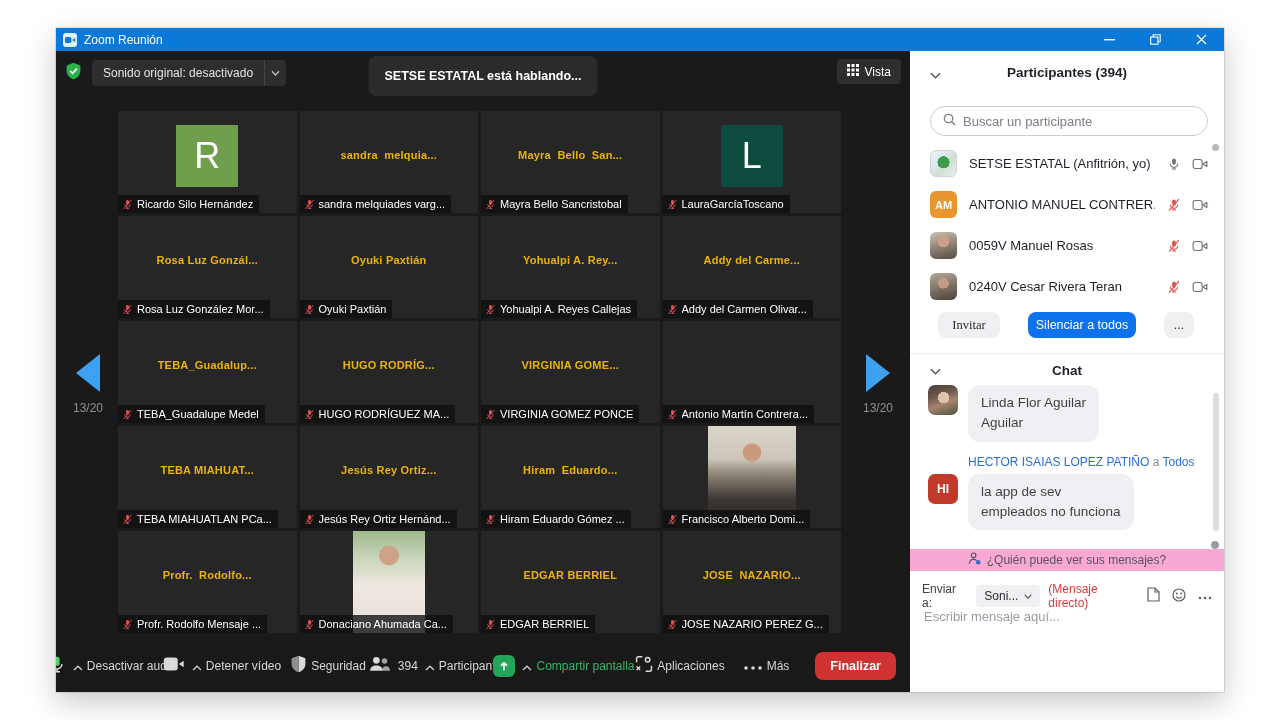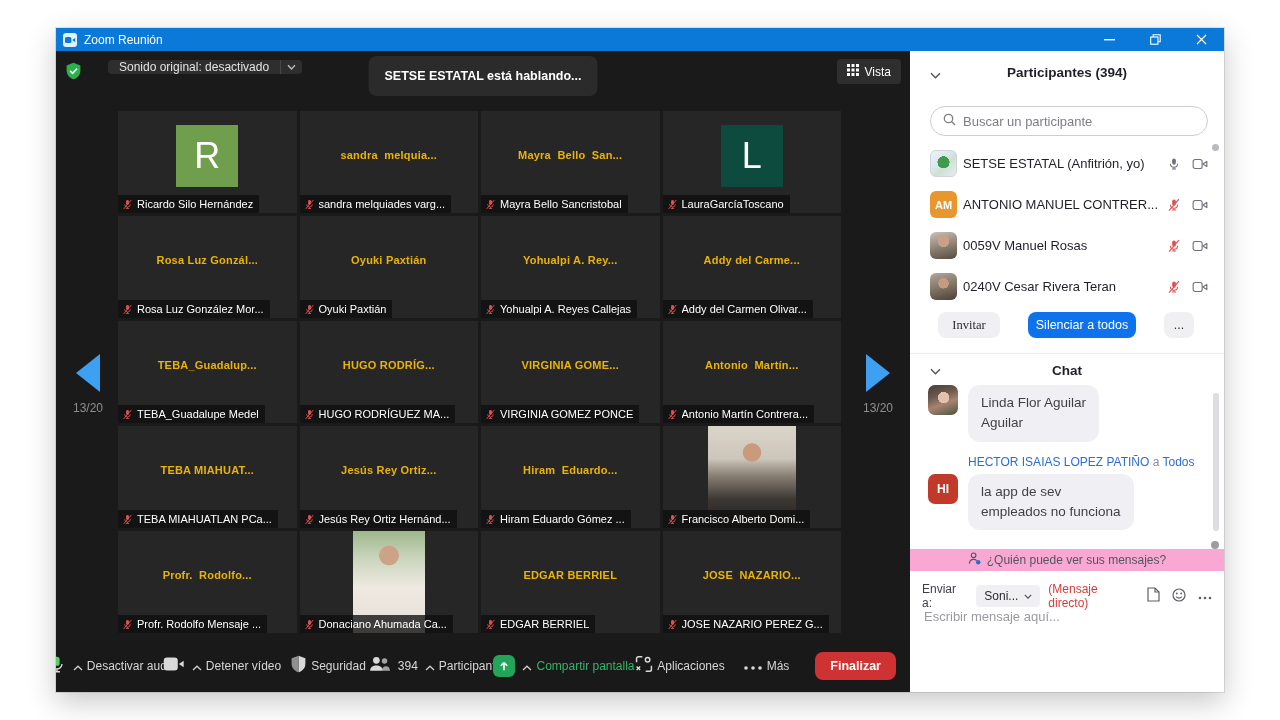--- a/index.html
+++ b/index.html
@@ -15,22 +15,22 @@
   .win-controls { margin-left:auto; display:flex; height:100%; }
   .win-btn { width:46px; height:100%; display:flex; align-items:center; justify-content:center; cursor:pointer; }
 
   
   .content { position:relative; display:flex; height:641px; }
   .video-area { position:relative; width:854px; height:641px; background:#1a1a1a; overflow:hidden; }
   .side-panel { position:relative; width:314px; height:641px; background:#ffffff; font-size:13px; color:#1f1f28; }
 
   
   .shield-badge { position:absolute; left:9px; top:11px; }
-  .audio-btn { position:absolute; left:36px; top:9px; height:14px; background:#2e2e2e; border-radius:4px;
-               display:flex; align-items:center; color:#e3e3e3; font-size:12px; cursor:pointer;margin-left:16px; }
+  .audio-btn { position:absolute; left:36px; top:9px; height:26px; background:#2e2e2e; border-radius:4px;
+               display:flex; align-items:center; color:#e3e3e3; font-size:12px; cursor:pointer; }
   .audio-main { padding:0 11px; }
   .audio-caret { width:22px; height:100%; display:flex; align-items:center; justify-content:center; border-left:1px solid #474747; }
   .speaking-toast { position:absolute; left:50%; top:5px; transform:translateX(-50%); background:#2b2b2b;
                     color:#fff; font-size:12.5px; font-weight:bold; padding:13px 16px; border-radius:8px; white-space:nowrap; }
   .view-btn { position:absolute; right:9px; top:8px; height:25px; background:#2e2e2e; border-radius:4px;
               color:#fff; font-size:12px; display:flex; align-items:center; gap:6px; padding:0 10px; cursor:pointer; }
 
   
   .video-grid { position:absolute; left:62px; top:60px; width:723px; height:522px;
                 display:grid; grid-template-columns:repeat(4,1fr); grid-template-rows:repeat(5,1fr); gap:3px; }
@@ -73,21 +73,21 @@
 
   
   .panel-header { position:absolute; left:0; right:0; text-align:center; font-weight:bold; font-size:13.5px; color:#1f1f28; }
   .hdr-participants { top:14px; }
   .hdr-chevron { position:absolute; left:20px; top:2px; }
   .search-box { position:absolute; top:55px; left:20px; width:278px; height:30px; border:1px solid #ccccd4;
                 border-radius:16px; display:flex; align-items:center; gap:7px; padding:0 12px; }
   .search-box input { border:none; outline:none; flex:1; font-size:13px; color:#3f3f47; font-family:inherit; background:transparent; }
   .search-box input::placeholder { color:#7d7d88; }
   .participant-list { position:absolute; top:92px; left:20px; right:16px; }
-  .p-row { display:flex; align-items:center; gap:6px; height:41px; cursor:pointer; }
+  .p-row { display:flex; align-items:center; gap:12px; height:41px; cursor:pointer; }
   .p-avatar { width:27px; height:27px; border-radius:6px; flex:none; display:flex; align-items:center;
               justify-content:center; color:#fff; font-size:11px; font-weight:bold; }
   .avatar-logo { background: radial-gradient(circle at 50% 45%, #3f9a4e 0 32%, rgba(0,0,0,0) 33%),
                  linear-gradient(135deg,#eef4ee 0%,#dce8f2 35%,#cfe0d2 60%,#e9eef4 100%); border:1px solid #cfd4da; }
   .photo-manuel { background: radial-gradient(circle at 50% 34%, #caa088 0 26%, rgba(0,0,0,0) 27%),
                   linear-gradient(165deg,#c9c2b6 0%,#8a7e70 55%,#544a40 100%); }
   .photo-cesar { background: radial-gradient(circle at 50% 38%, #c59a80 0 24%, rgba(0,0,0,0) 25%),
                  linear-gradient(165deg,#b3a99c 0%,#7d6f61 55%,#4a4038 100%); }
   .photo-linda { background: radial-gradient(circle at 52% 42%, #e3c2ab 0 24%, rgba(0,0,0,0) 25%),
                  linear-gradient(160deg,#4a3c36 0%,#6d594e 35%,#a8836f 60%,#46543f 100%); }
@@ -322,21 +322,20 @@
             <div class="tile-label">
               <svg class="ic" width="11" height="11" viewBox="0 0 16 16">
                 <rect x="5.9" y="1.6" width="4.2" height="7.2" rx="2.1" fill="#e05252"></rect>
                 <path d="M3.9 7.6a4.1 4.1 0 0 0 8.2 0M8 11.7v1.9M5.7 13.8h4.6" fill="none" stroke="#e05252" stroke-width="1.2"></path>
                 <path d="M2.4 14.4 13.6 1.4" stroke="#e05252" stroke-width="1.4"></path>
               </svg>
               <span class="tile-label-text">VIRGINIA GOMEZ PONCE</span>
             </div>
           </div>
           <div class="tile">
-            <div class="tile-center-name">Antonio  Martín...</div>
             <div class="tile-label">
               <svg class="ic" width="11" height="11" viewBox="0 0 16 16">
                 <rect x="5.9" y="1.6" width="4.2" height="7.2" rx="2.1" fill="#e05252"></rect>
                 <path d="M3.9 7.6a4.1 4.1 0 0 0 8.2 0M8 11.7v1.9M5.7 13.8h4.6" fill="none" stroke="#e05252" stroke-width="1.2"></path>
                 <path d="M2.4 14.4 13.6 1.4" stroke="#e05252" stroke-width="1.4"></path>
               </svg>
               <span class="tile-label-text">Antonio Martín Contrera...</span>
             </div>
           </div>
           <div class="tile">

